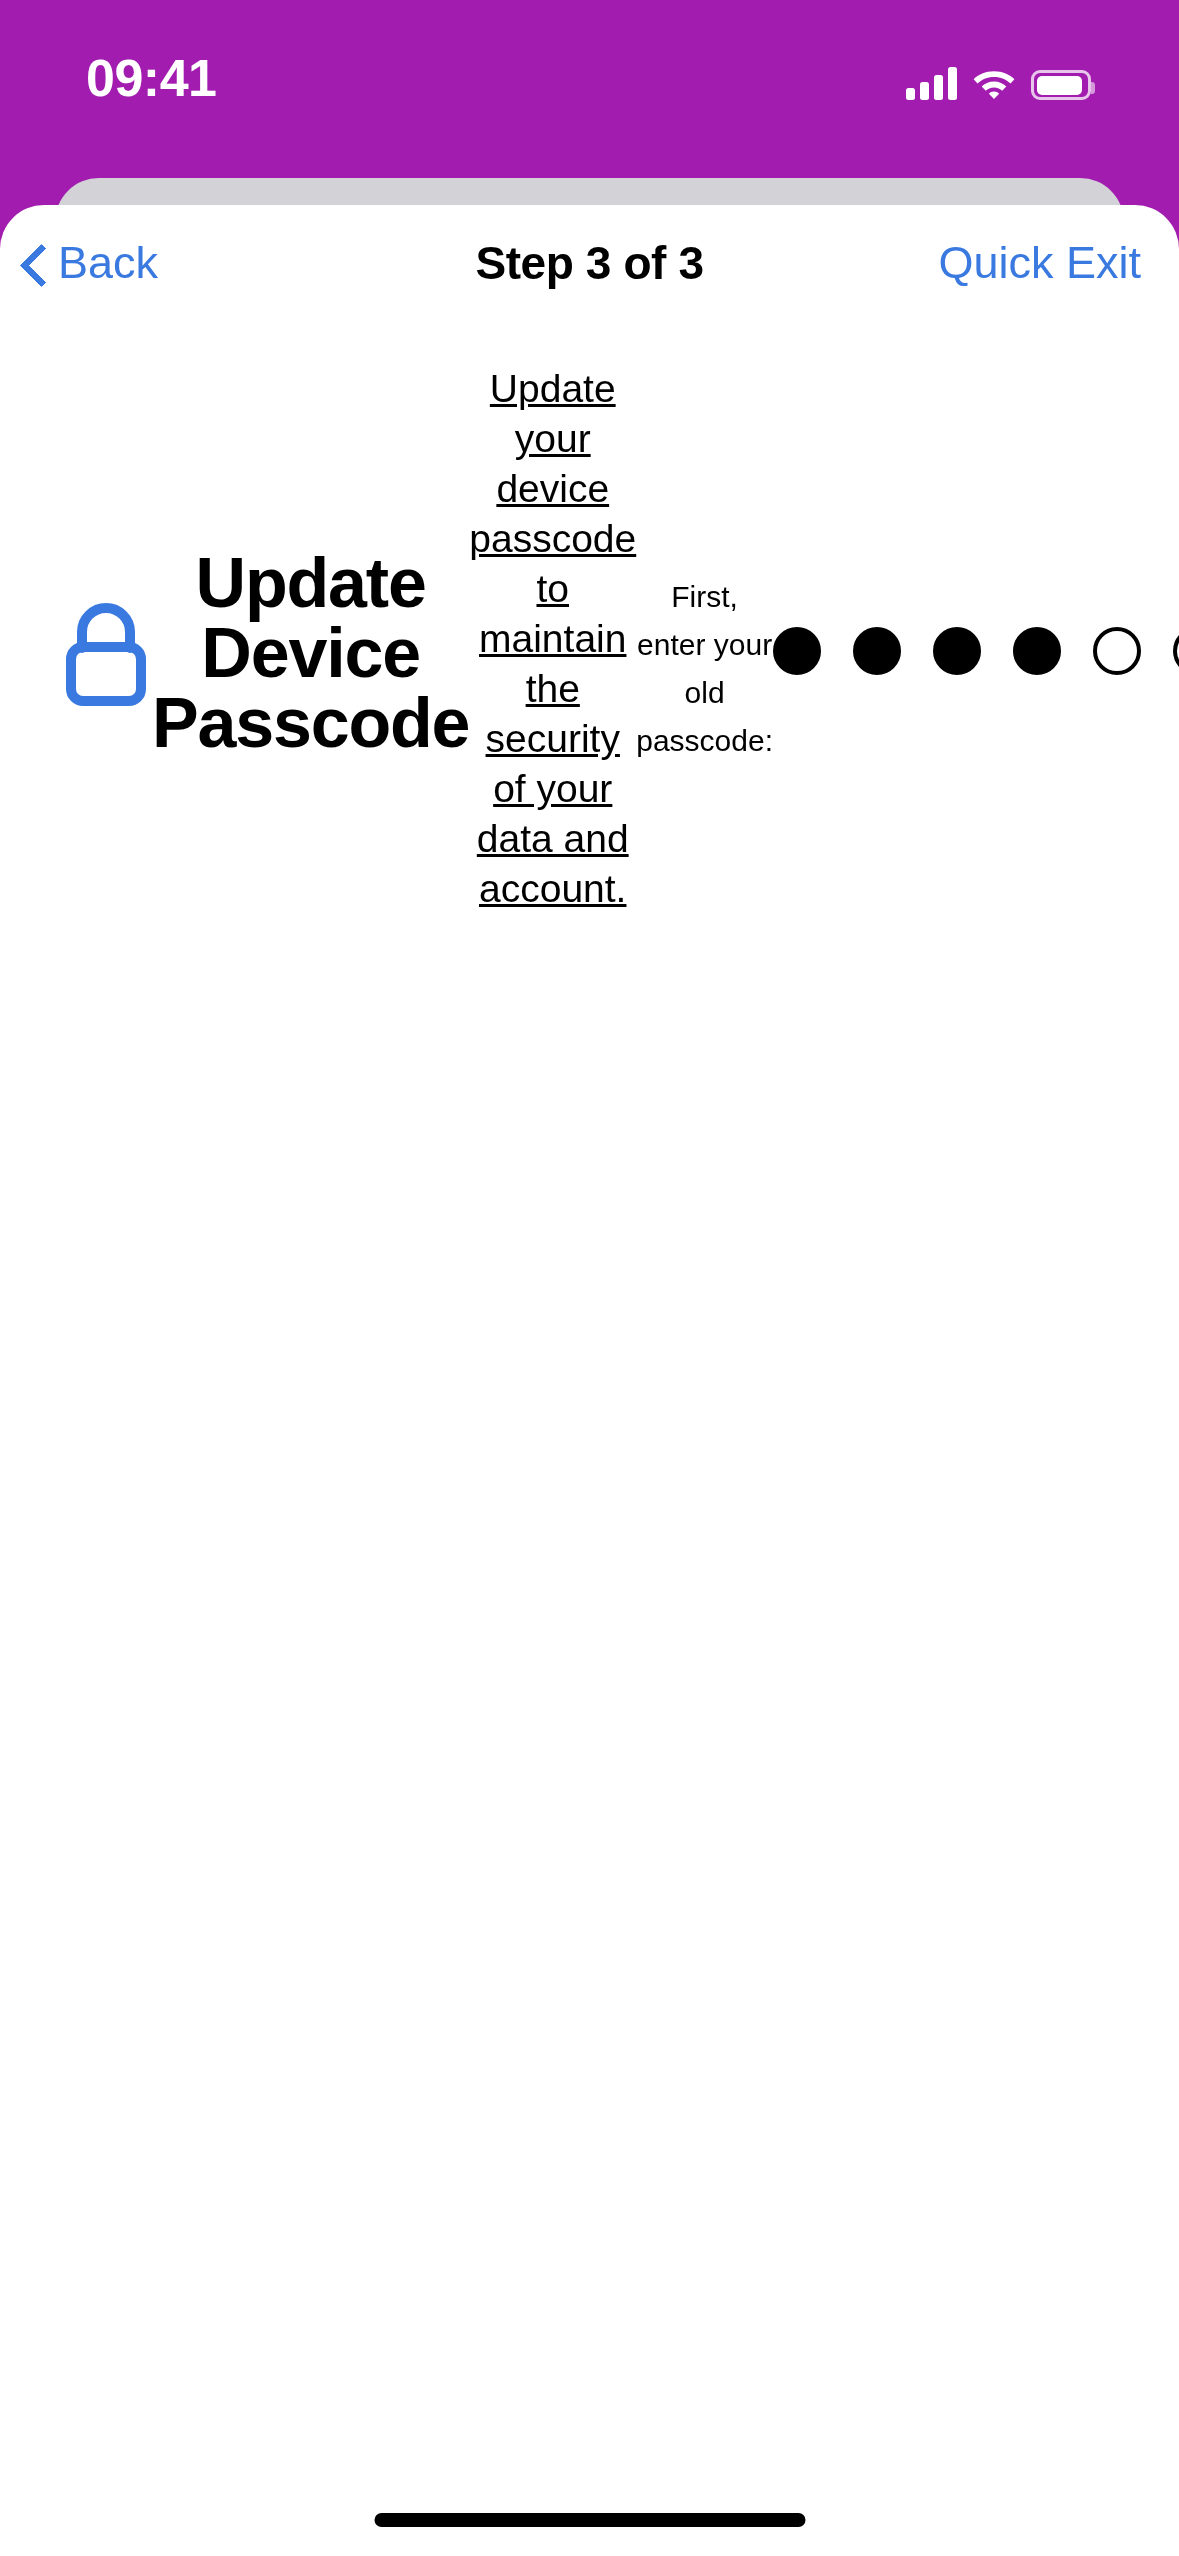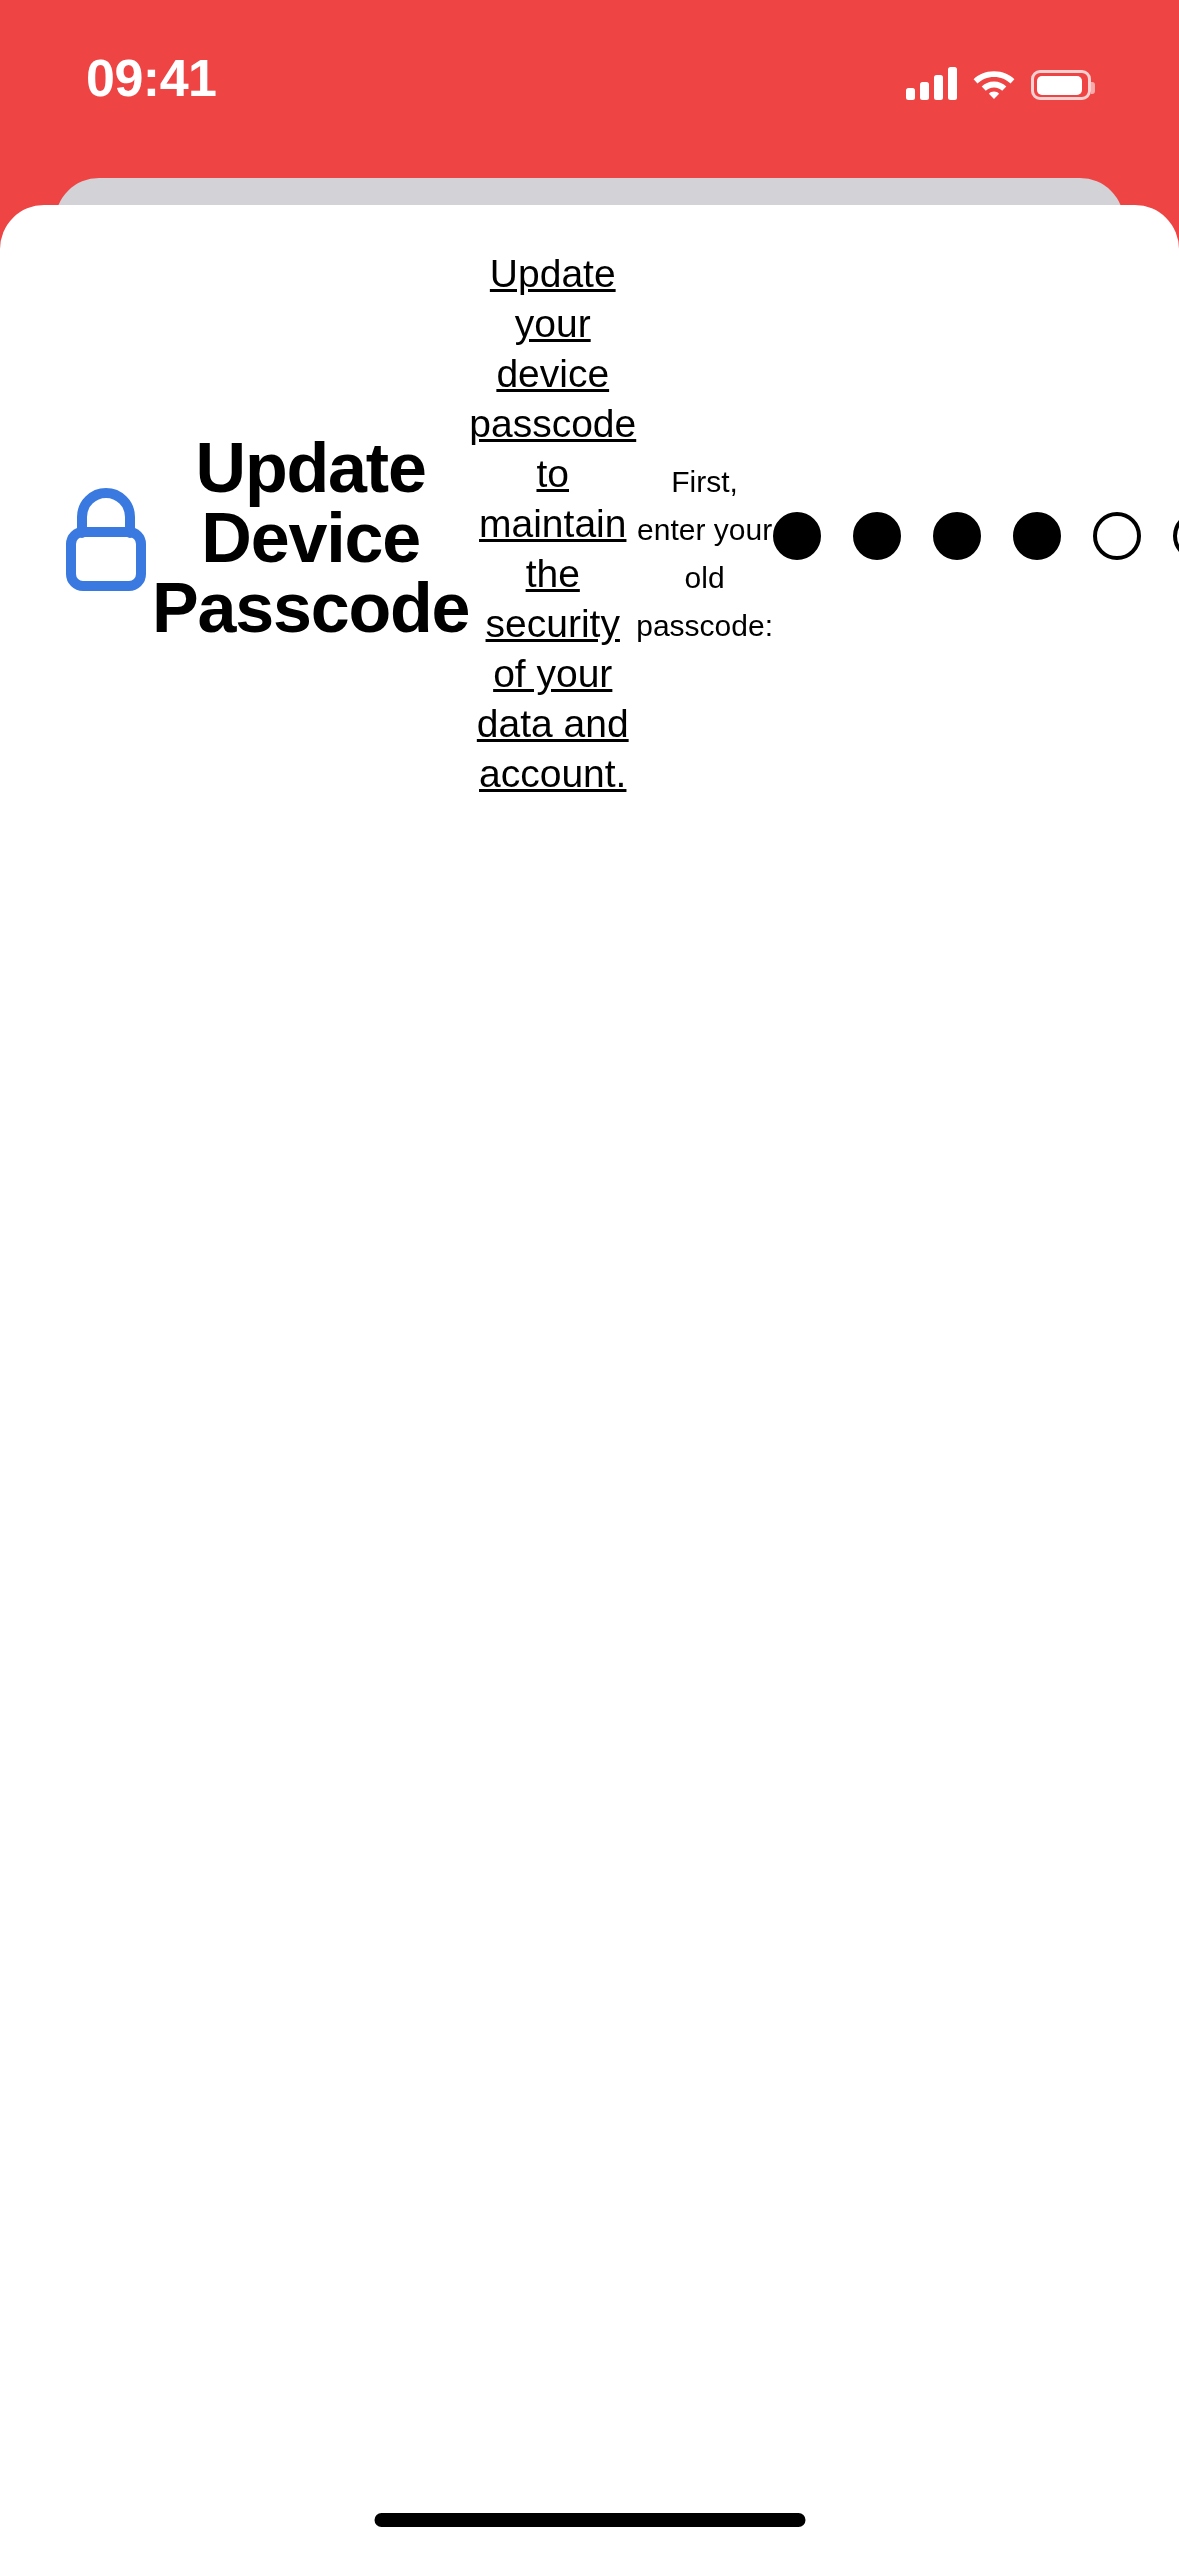--- a/index.html
+++ b/index.html
@@ -7,21 +7,21 @@
     width:1179px; height:2556px;
     background:#000;
     font-family:"Liberation Sans", sans-serif;
     overflow:hidden;
   }
 
   
   .device {
     position:relative;
     width:1179px; height:2556px;
-    background:#ef4444;
+    background:#a21caf;
     overflow:hidden;
   }
 
   
   .status-bar {
     position:absolute; top:0; left:0;
     width:1179px; height:170px;
     display:flex; align-items:center;
     justify-content:space-between;
     padding:0 100px 0 0;
@@ -250,20 +250,28 @@
       <div class="battery">
         <div class="battery-fill" style="width: 93%;"></div>
       </div>
     </div>
   </div>
 
   <div class="sheet-behind"></div>
 
   <div class="sheet">
 
+    <div class="nav-bar">
+      <div class="nav-back">
+        <span class="chevron-left"></span>
+        <span>Back</span>
+      </div>
+      <div class="nav-title">Step 3 of 3</div>
+      <div class="nav-quick-exit">Quick Exit</div>
+    </div>
 
     <div class="content">
 
       <div class="lock-wrap">
         <span>
           <svg width="92" height="104" viewBox="0 0 92 104" xmlns="http://www.w3.org/2000/svg">
             <path d="M22 46 V30 a24 24 0 0 1 48 0 V46" fill="none" stroke="#3a7ae0" stroke-width="10" stroke-linecap="round" stroke-linejoin="round"></path>
             <rect x="11" y="45" width="70" height="54" rx="12" ry="12" fill="none" stroke="#3a7ae0" stroke-width="10"></rect>
           </svg>
         </span>

